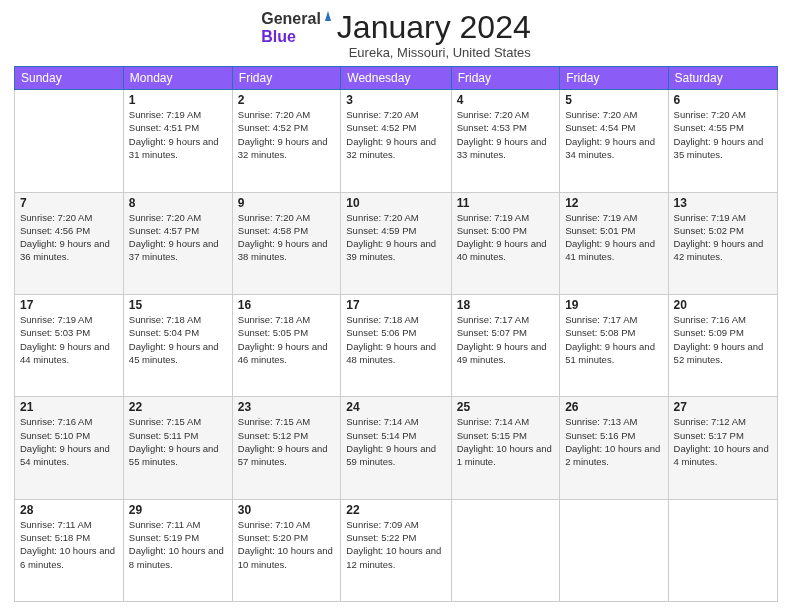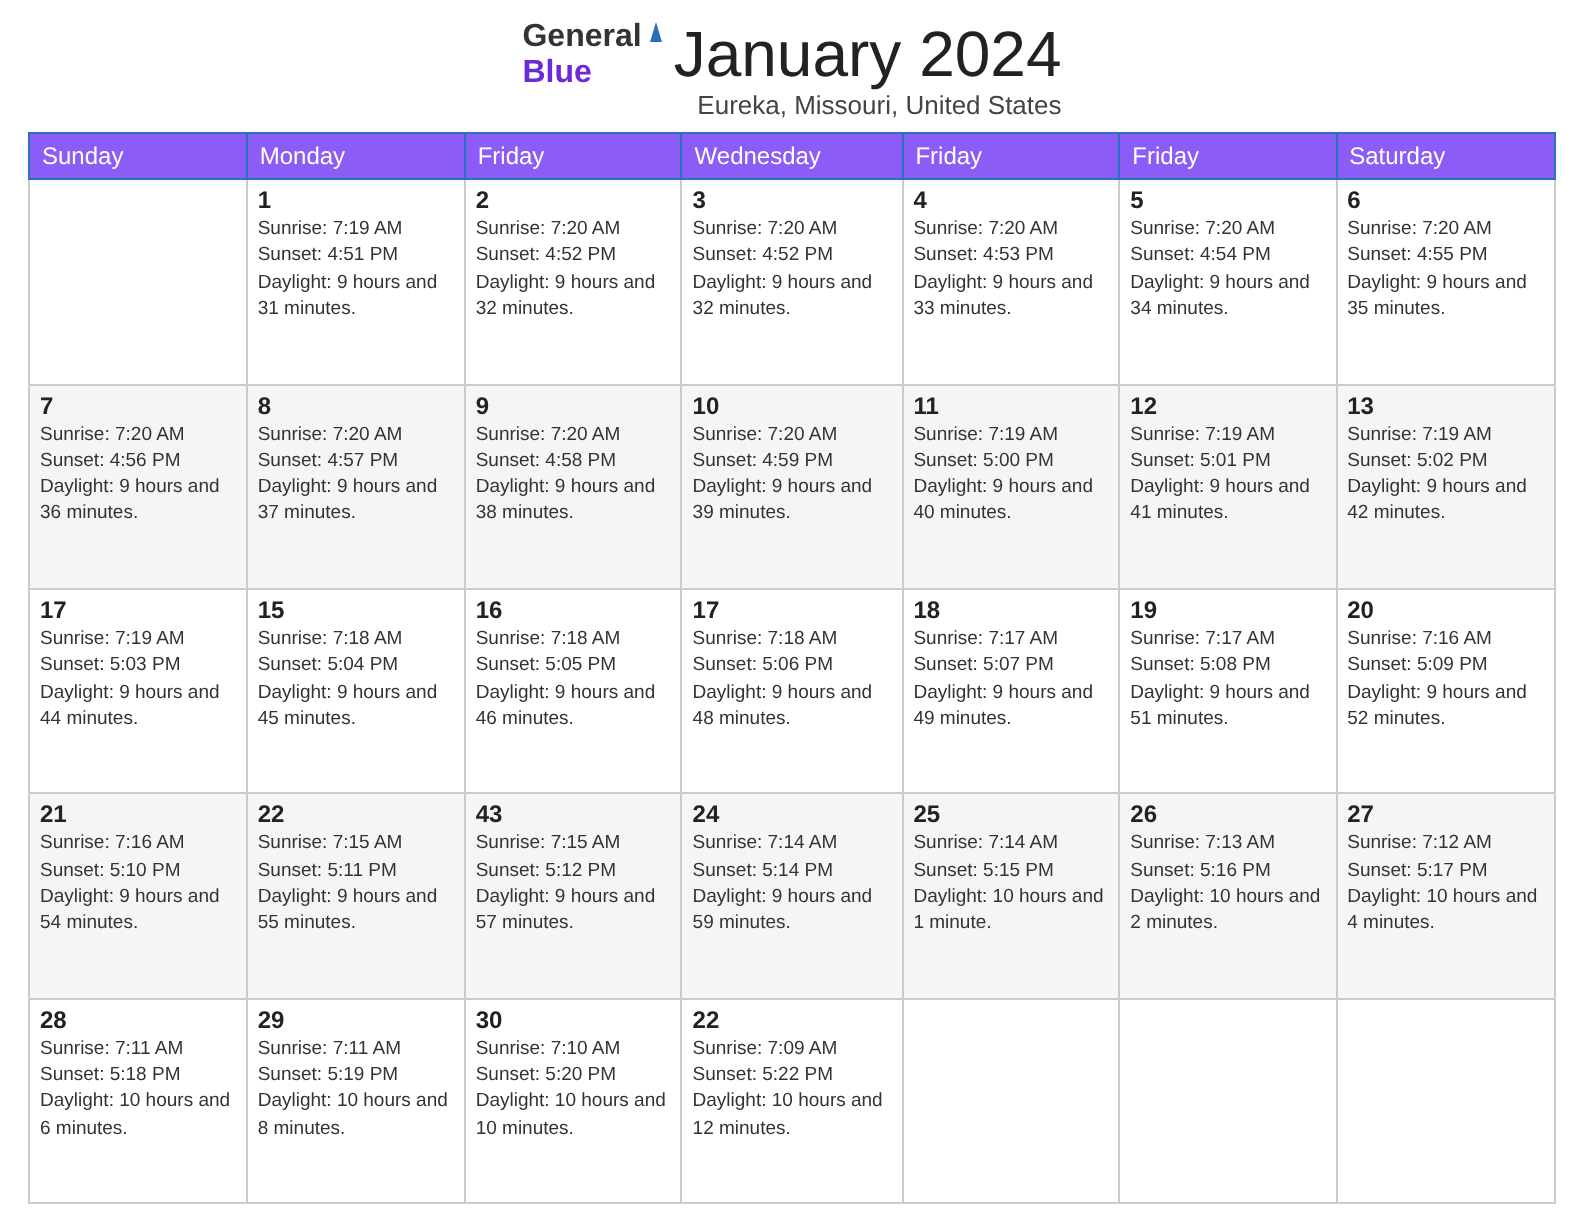--- a/index.html
+++ b/index.html
@@ -206,21 +206,21 @@
         <tr>
           <td>
         <div class="day-num">21</div>
         <div class="day-info">Sunrise: 7:16 AM<br>Sunset: 5:10 PM<br>Daylight: 9 hours and 54 minutes.</div>
       </td>
           <td>
         <div class="day-num">22</div>
         <div class="day-info">Sunrise: 7:15 AM<br>Sunset: 5:11 PM<br>Daylight: 9 hours and 55 minutes.</div>
       </td>
           <td>
-        <div class="day-num">43</div>
+        <div class="day-num">23</div>
         <div class="day-info">Sunrise: 7:15 AM<br>Sunset: 5:12 PM<br>Daylight: 9 hours and 57 minutes.</div>
       </td>
           <td>
         <div class="day-num">24</div>
         <div class="day-info">Sunrise: 7:14 AM<br>Sunset: 5:14 PM<br>Daylight: 9 hours and 59 minutes.</div>
       </td>
           <td>
         <div class="day-num">25</div>
         <div class="day-info">Sunrise: 7:14 AM<br>Sunset: 5:15 PM<br>Daylight: 10 hours and 1 minute.</div>
       </td>

